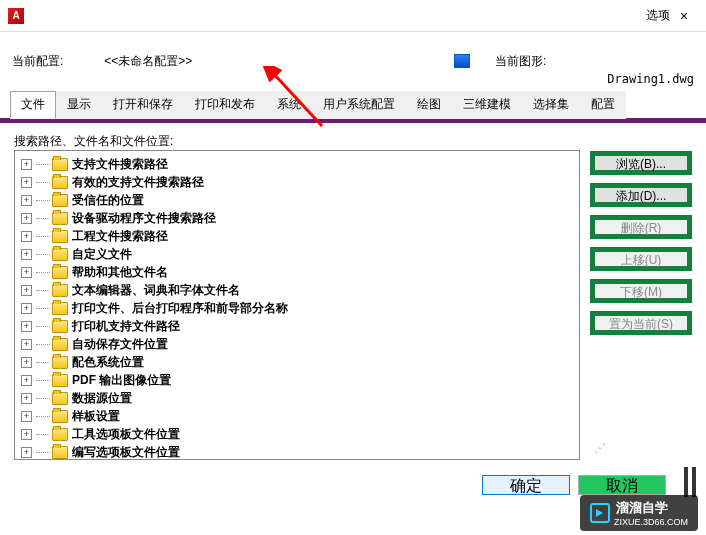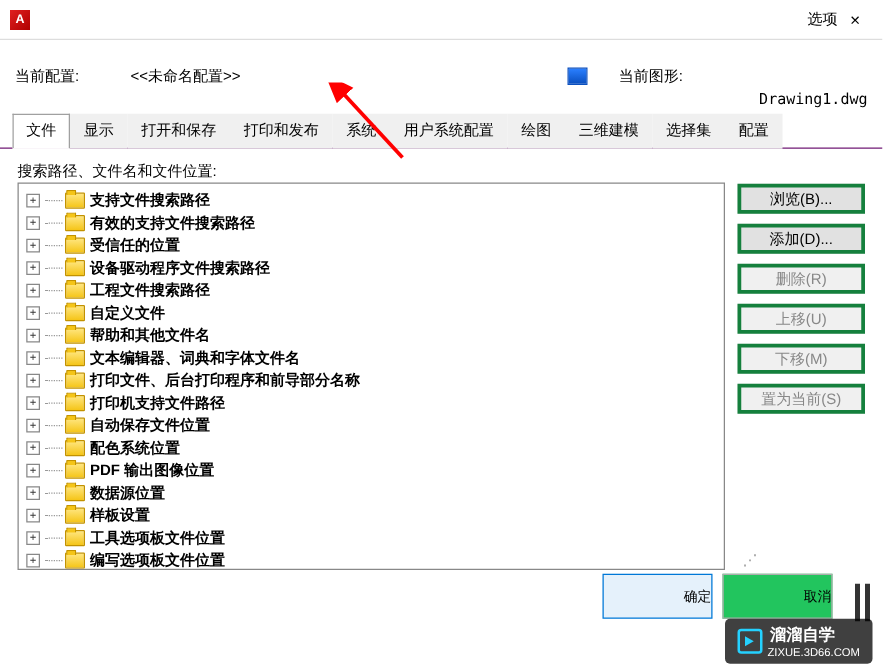--- a/index.html
+++ b/index.html
@@ -8,42 +8,42 @@
   .acad-logo { width: 16px; height: 16px; background: linear-gradient(135deg,#e02020,#b00000); margin-right: 6px; display: flex; align-items:center; justify-content:center; color:#fff; font-weight:bold; font-size:10px; }
   .title { flex: 1; font-size: 12px; text-align: right; }
   .close-btn { width: 28px; height: 28px; display:flex; align-items:center; justify-content:center; cursor:pointer; font-size:14px; }
 
   .inforow { display:flex; align-items:center; padding:4px 12px 2px 12px; gap:21px; }
   .inforow .label { }
   .inforow .value { margin-left: 20px; }
   .inforow .spacer { flex:1; }
   .dwg-icon { width:16px; height:14px; margin-right:4px; background: linear-gradient(#2a7fff,#0a4fbf); border:1px solid #0a4fbf; display:inline-block; }
 
-  .tabs { display:flex; border-bottom: 1px solid #701a75; padding-left: 10px; gap:0; margin-top:2px; }
+  .tabs { display:flex; border-bottom: 5px solid #701a75; padding-left: 10px; gap:0; margin-top:2px; }
   .tab { padding: 4px 10px 5px 10px; border:1px solid transparent; border-bottom:none; cursor:pointer; position:relative; top:1px; background:#f0f0f0; }
   .tab.active { background:#fff; border-color:#a0a0a0; border-bottom:1px solid #fff; }
   
   .content { padding: 10px 14px 0 14px; display:flex; gap:10px; }
   .left-col { flex:1; display:flex; flex-direction:column; }
   .section-label { margin-bottom:0; }
   .tree-box { border:1px solid #888; height: 310px; overflow:hidden; padding:4px 2px; background:#fff; }
   .tree-node { display:flex; align-items:center; height:18px; padding-left:4px; cursor:default; }
   .expander { width:11px; height:11px; border:1px solid #888; display:flex; align-items:center; justify-content:center; font-size:9px; line-height:1; margin-right:4px; cursor:pointer; color:#333; }
   .dots { width:14px; border-bottom:1px dotted #999; margin-right:2px; }
   .folder-icon { width:16px; height:13px; background: linear-gradient(#ffe680,#f5c518); border:1px solid #c29200; border-radius:1px; margin-right:4px; position:relative; }
   .folder-icon::before { content:''; position:absolute; top:-3px; left:0; width:6px; height:3px; background:#f5c518; border:1px solid #c29200; border-bottom:none; border-radius:1px 1px 0 0; }
   .node-label { white-space:nowrap;font-weight:bold; }
 
   .right-col { width:102px; display:flex; flex-direction:column; gap:8px; padding-top:18px; }
-  .side-btn { height:24px; border:3px solid #15803d; background:#e1e1e1; cursor:pointer; font-size:12px; }
+  .side-btn { height:24px; border:5px solid #15803d; background:#e1e1e1; cursor:pointer; font-size:12px; }
   .side-btn:disabled { color:#888; background:#f0f0f0; cursor:default; }
 
   .resize-gr { position:absolute; right:100px; bottom:80px; font-size:12px; color:#999; }
   .footer { position:absolute; bottom:40px; right:40px; display:flex; gap:8px; }
-  .main-btn { width:88px; height:36px; border:1px solid #0078d7; background:#e5f1fb; cursor:pointer; font-size:11px;text-align:right; }
+  .main-btn { width:88px; height:20px; border:1px solid #0078d7; background:#e5f1fb; cursor:pointer; font-size:16px; }
   .main-btn.cancel { border-color:#adadad; background:#22c55e; }
   .vbar { position:absolute; right:18px; bottom:38px; width:4px; height:30px; background:#333; }
   .vbar2 { position:absolute; right:10px; bottom:38px; width:4px; height:30px; background:#333; }
 
   
   .arrow-ann { position:absolute; left:260px; top:66px; pointer-events:none; }
 
   
   .watermark { position:absolute; right:8px; bottom:4px; display:flex; align-items:center; gap:6px; background:rgba(0,0,0,0.75); padding:4px 10px; border-radius:4px;}
   .wm-icon { width:20px; height:20px; border:2px solid #24d1ff; border-radius:3px; display:flex; align-items:center; justify-content:center; }

